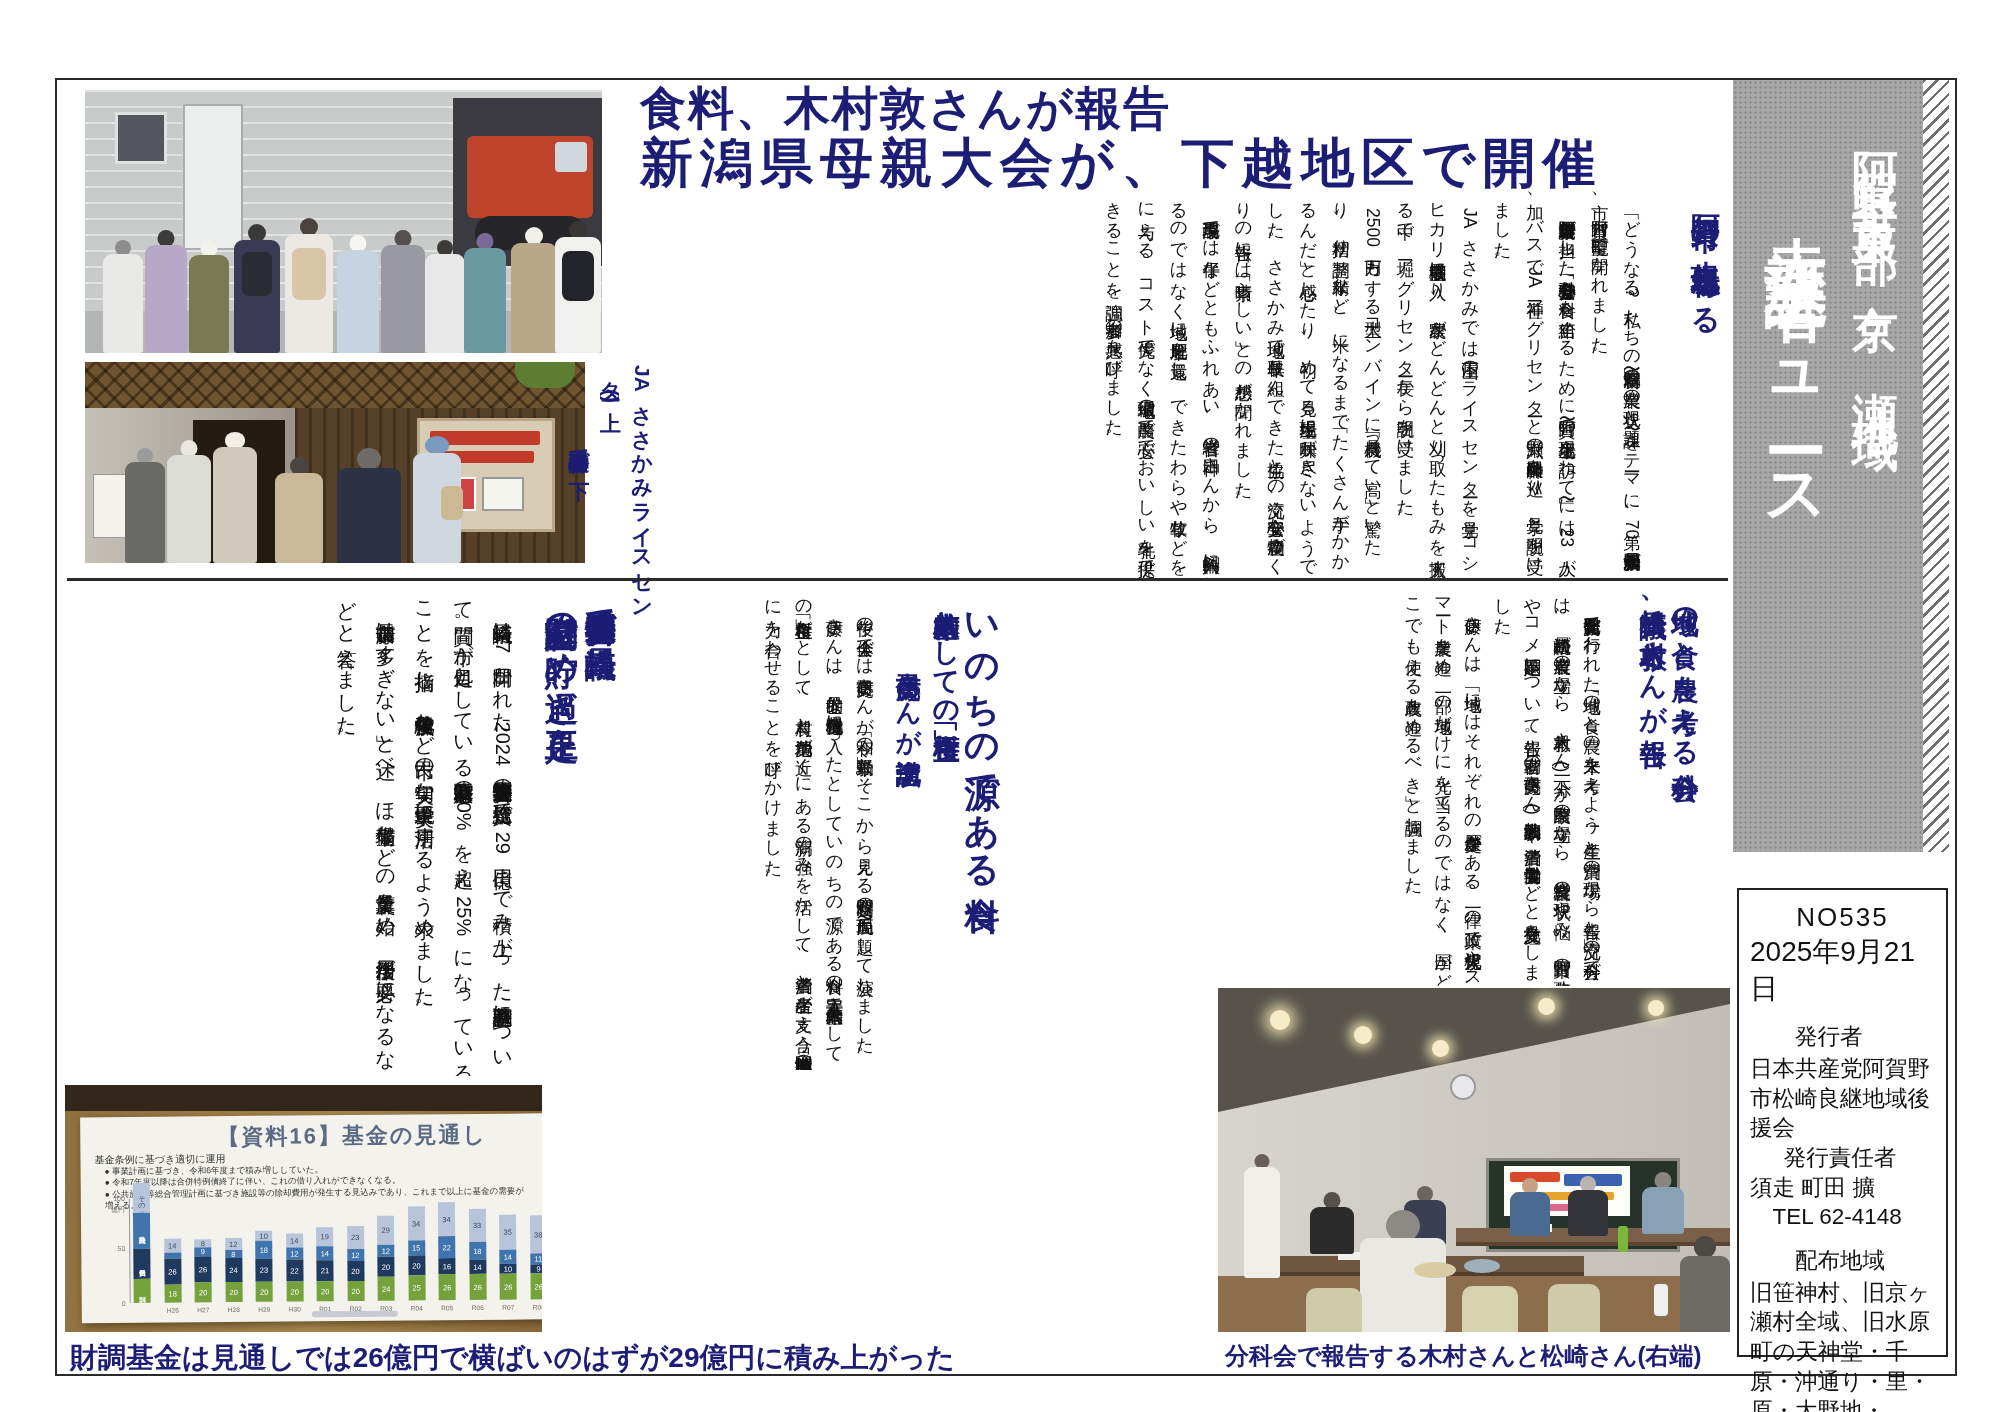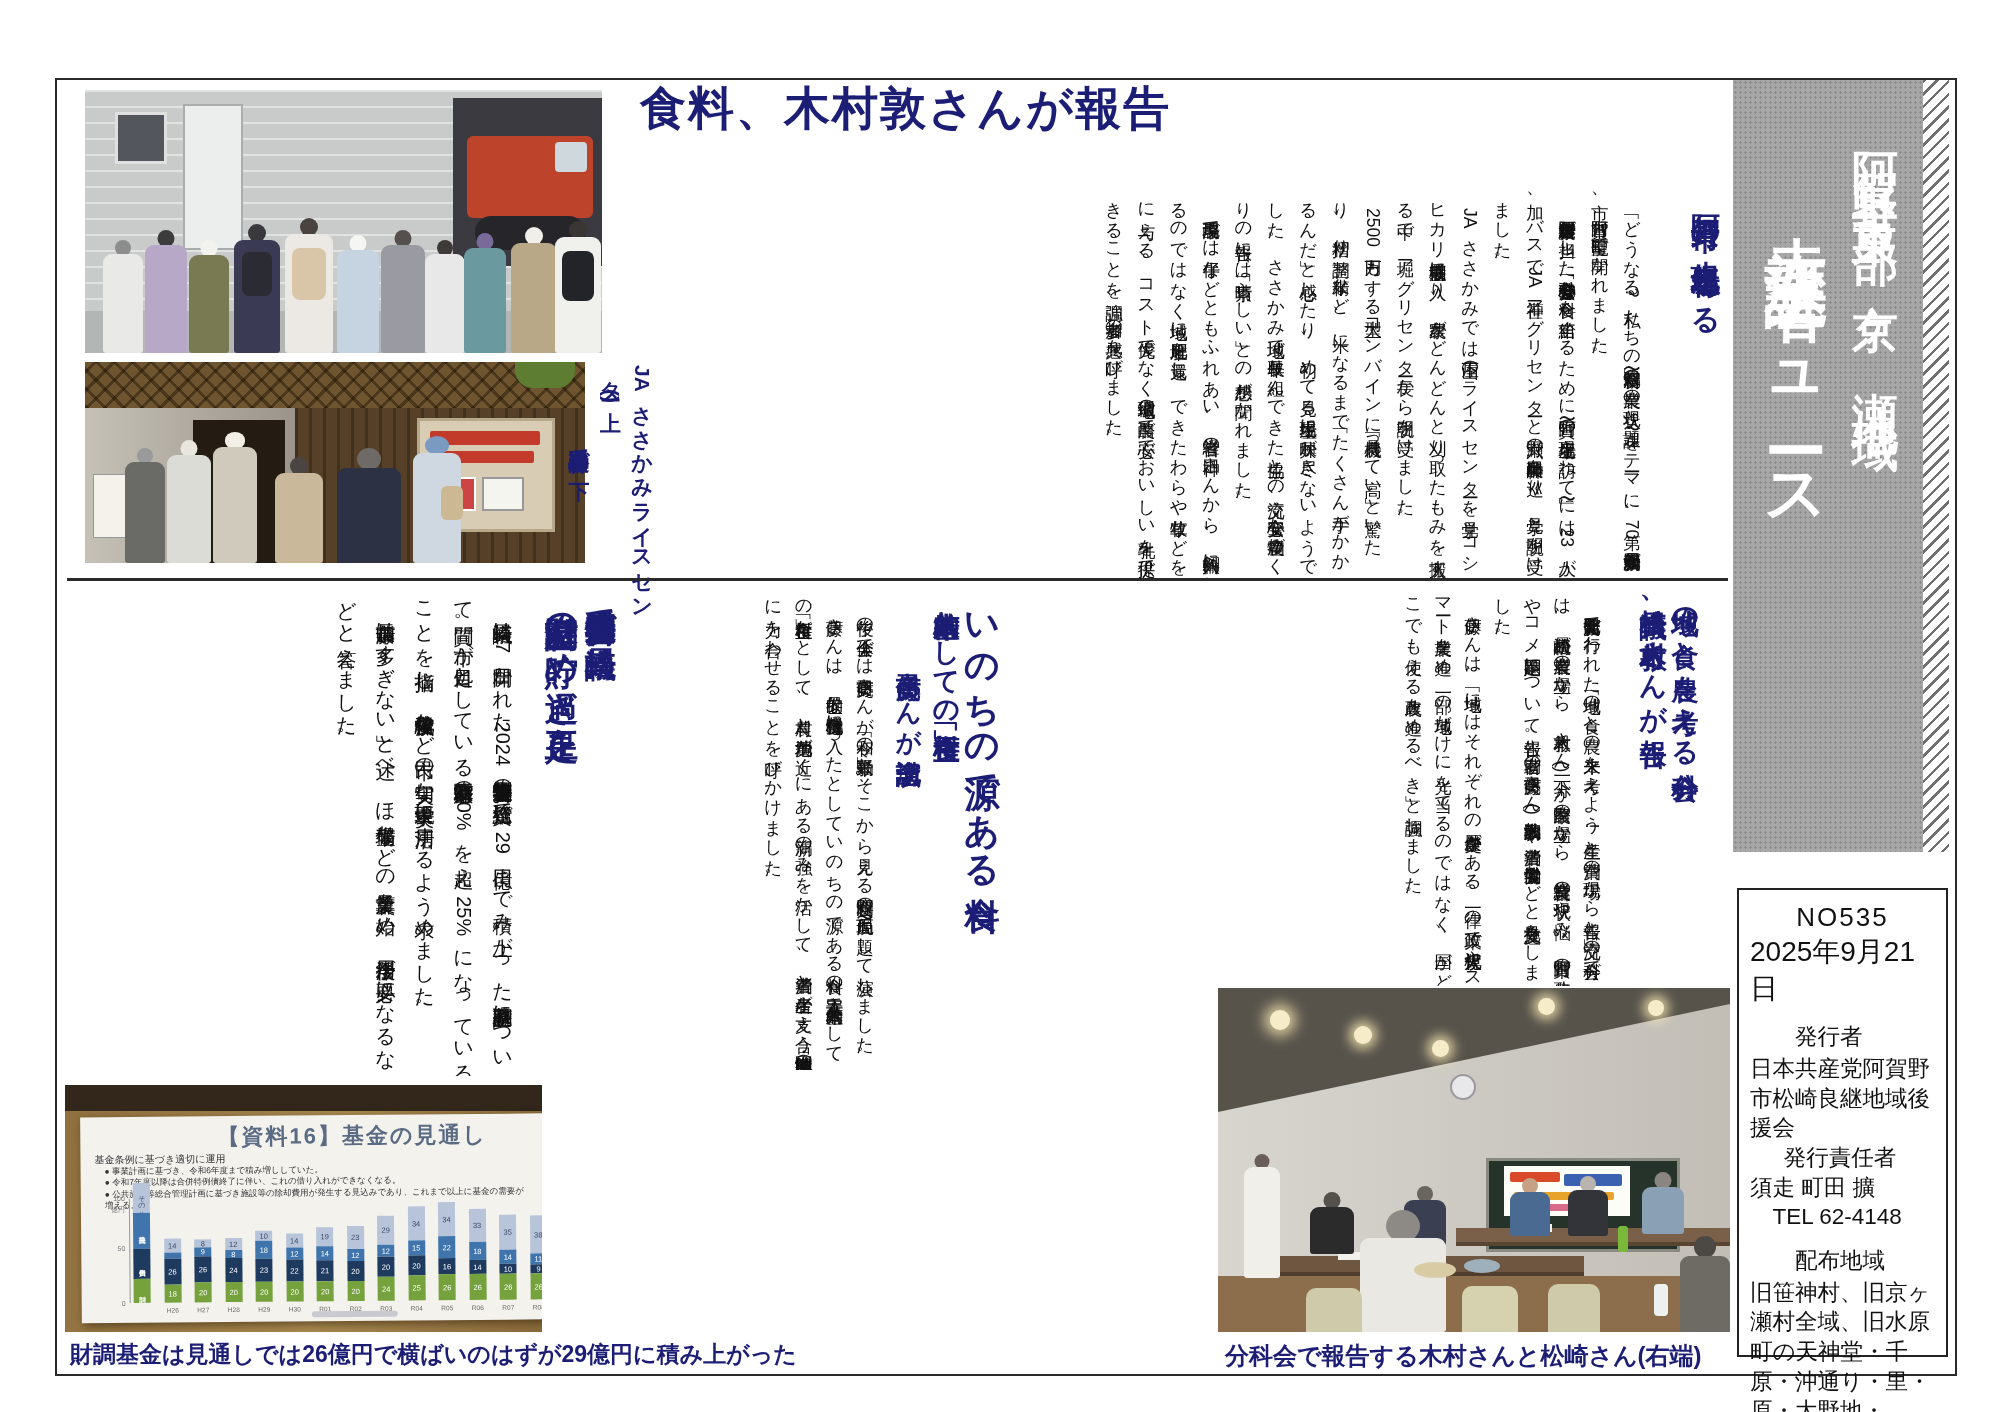--- a/index.html
+++ b/index.html
@@ -69,20 +69,21 @@
 <div class="abs banner">
   <div class="banner-text vt">
     <div class="banner-region">阿賀野市東部&amp;京ヶ瀬地域</div>
     <div class="banner-title">赤旗読者ニュース</div>
   </div>
 </div>
 <div class="abs banner-hatch"></div>
 
 <div class="abs mainhead">
   <div class="mh1">食料、木村敦さんが報告</div>
+  <div class="mh2">新潟県母親大会が、下越地区で開催</div>
 </div>
 
 <div class="abs photo" style="left:85px;top:90px;width:517px;height:263px;background:#c8cbca repeating-linear-gradient(180deg,rgba(255,255,255,.45) 0 2px,transparent 2px 16px);">
   <div class="fig" style="left:30px;top:22px;width:46px;height:46px;background:#53565c;border:3px solid #dfe1e1;"></div>
   <div class="fig" style="left:98px;top:14px;width:56px;height:142px;background:#eceded;border:2px solid #aaadad;"></div>
   <div class="fig" style="left:392px;top:8px;width:36px;height:36px;background:#2e8b3a;border-radius:7px;"></div>
   <div class="fig" style="left:368px;top:8px;width:149px;height:168px;background:#3a3a40;"></div>
   <div class="fig" style="left:382px;top:46px;width:126px;height:82px;background:#bd432a;border-radius:6px;"></div>
   <div class="fig" style="left:470px;top:52px;width:32px;height:30px;background:#cfd8dd;border-radius:4px;"></div>
   <div class="fig" style="left:390px;top:126px;width:110px;height:34px;background:#26262a;border-radius:16px;"></div>
@@ -408,21 +409,21 @@
           <div class="fseg" style="height: 6px; background: rgb(31, 58, 95);"></div>
           <div class="fseg" style="height: 26px; background: rgb(118, 162, 61);">26</div>
           <div class="fxl">R10</div>
         </div>
       </div>
     <div class="axis-note"></div>
   </div>
   <div class="scribble" style="left:528px;top:148px;width:34px;height:10px;"></div>
   <div class="scribble" style="left:524px;top:190px;width:38px;height:10px;"></div>
 </div>
-<div class="abs capblue" style="left:70px;top:1339px;font-size:23px;text-align:right;">財調基金は見通しでは26億円で横ばいのはずが29億円に積み上がった</div>
+<div class="abs capblue" style="left:70px;top:1339px;font-size:28px;text-align:right;">財調基金は見通しでは26億円で横ばいのはずが29億円に積み上がった</div>
 
 <div class="abs pubbox">
   <div class="pub-issue">NO535</div>
   <div class="pub-date">2025年9月21日</div>
   <div class="ind2 mt">発行者</div>
   <div>日本共産党阿賀野市松崎良継地域後援会</div>
   <div class="ind15">発行責任者</div>
   <div>須走 町田  擴</div>
   <div class="ind1">TEL 62-4148</div>
   <div class="ind2 mt">配布地域</div>

